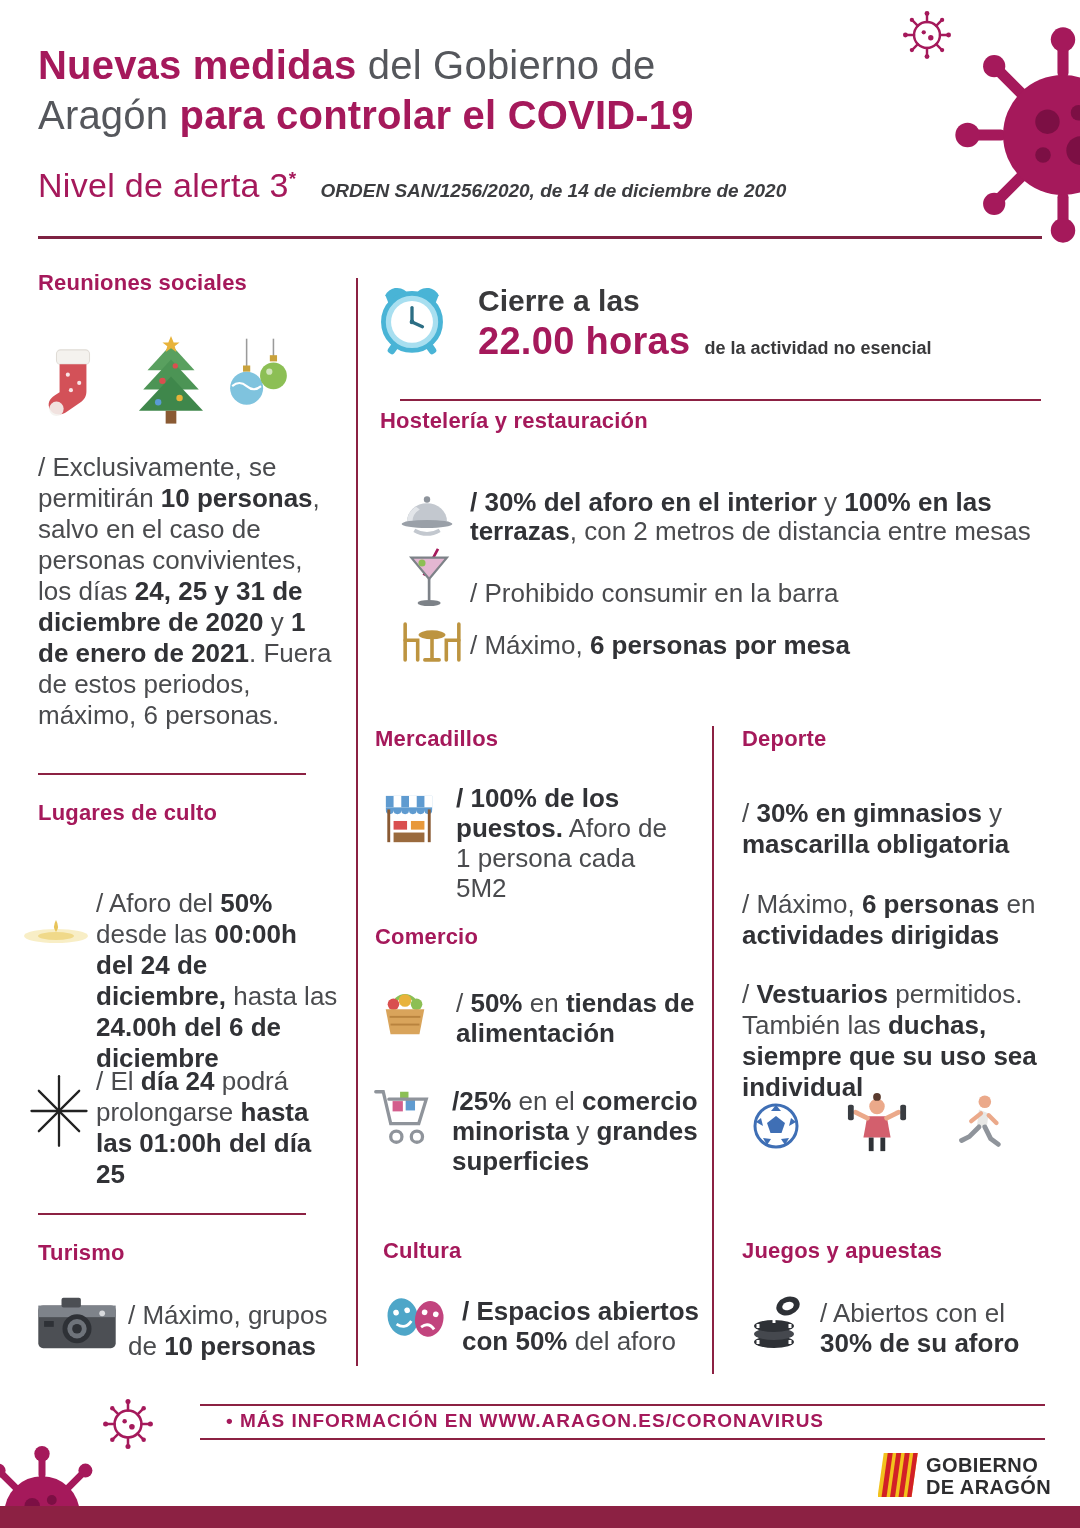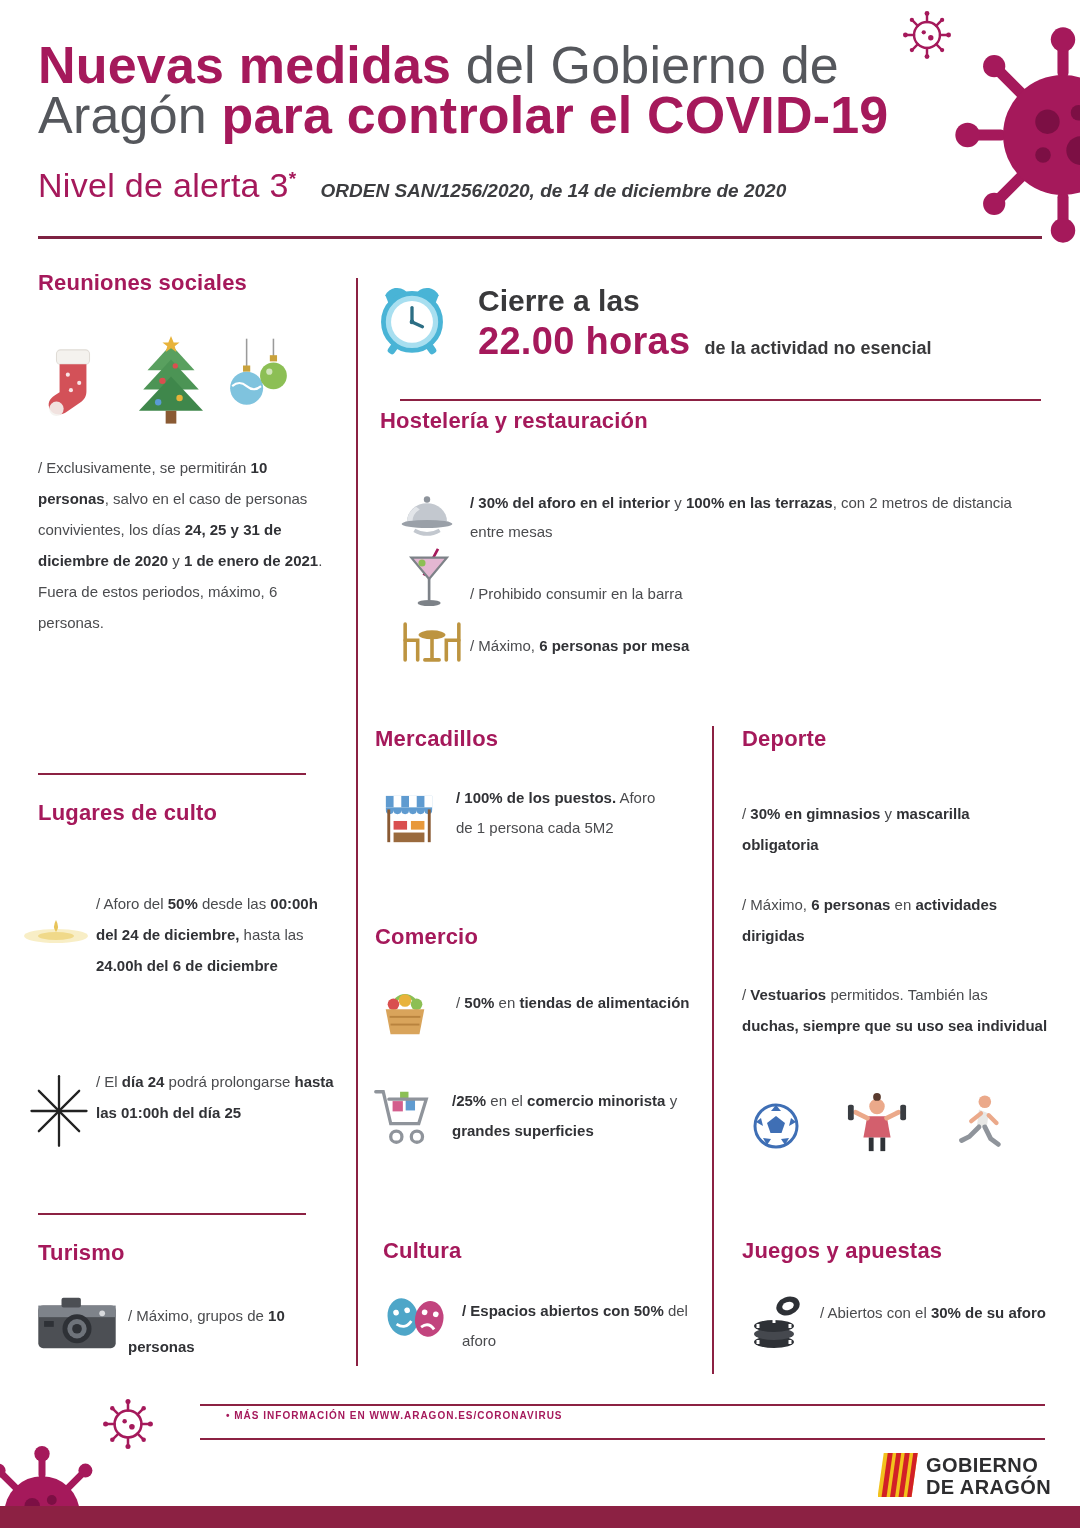--- a/index.html
+++ b/index.html
@@ -4,21 +4,21 @@
 <style>
   *{margin:0;padding:0;box-sizing:border-box}
   html,body{background:#ffffff}
   body{font-family:"Liberation Sans","DejaVu Sans",sans-serif}
   .page{position:relative;width:1080px;height:1528px;background:#fff;overflow:hidden;margin:0 auto}
   .abs{position:absolute}
   .icon{position:absolute;display:block}
   .icon svg{width:100%;height:100%;display:block}
 
   
-  #title{left:38px;top:40px;font-size:52px;line-height:50px;color:#55575c;letter-spacing:.2px}
+  #title{left:38px;top:40px;font-size:40px;line-height:50px;color:#55575c;letter-spacing:.2px}
   #title .b{font-weight:800}
   .rich .a{color:#a5195b}
   #alert-row{left:38px;top:166px;display:flex;align-items:baseline;gap:24px}
   #alert-label{font-size:34px;color:#a5195b;font-weight:400;letter-spacing:.3px}
   #alert-label sup{font-size:19px;font-weight:700}
   #order-ref{font-size:19px;font-style:italic;font-weight:600;color:#3c3d40}
   #hdr-rule{left:38px;top:236px;width:1004px;height:3px;background:#7e2242}
 
   
   .rule{background:#8c2143}
@@ -36,21 +36,21 @@
   #h-lugares{left:38px;top:800px}
   #h-turismo{left:38px;top:1240px}
   #h-hosteleria{left:380px;top:408px}
   #h-mercadillos{left:375px;top:726px}
   #h-comercio{left:375px;top:924px}
   #h-cultura{left:383px;top:1238px}
   #h-deporte{left:742px;top:726px}
   #h-juegos{left:742px;top:1238px}
 
   
-  .p{position:absolute;font-size:15px;line-height:31px;color:#4a4b4e}
+  .p{position:absolute;font-size:26px;line-height:31px;color:#4a4b4e}
   .p .b{font-weight:700;color:#313236}
   #p-reuniones{left:38px;top:452px;width:300px}
   #p-lugares1{left:96px;top:888px;width:244px}
   #p-lugares2{left:96px;top:1066px;width:244px}
   #p-turismo{left:128px;top:1300px;width:205px}
   #p-host1{left:470px;top:488px;width:578px;line-height:29px}
   #p-host2{left:470px;top:578px;width:560px}
   #p-host3{left:470px;top:630px;width:560px}
   #p-merc{left:456px;top:783px;width:215px;line-height:30px}
   #p-com1{left:456px;top:988px;width:245px;line-height:30px}
@@ -87,21 +87,21 @@
   #i-weights{left:846px;top:1092px;width:62px;height:64px}
   #i-runner{left:950px;top:1094px;width:58px;height:62px}
   #i-chips{left:750px;top:1292px;width:52px;height:58px}
   #i-flag{left:878px;top:1450px;width:40px;height:50px}
   #virus-sm-top{left:900px;top:8px;width:54px;height:54px}
   #virus-big-top{left:952px;top:24px;width:222px;height:222px}
   #virus-sm-bot{left:100px;top:1396px;width:56px;height:56px}
   #virus-big-bot{left:-28px;top:1444px;width:140px;height:140px}
 
   
-  #foot-text{left:226px;top:1410px;font-size:10px;letter-spacing:1px;color:#a5195b;font-weight:600}
+  #foot-text{left:226px;top:1410px;font-size:19px;letter-spacing:1px;color:#a5195b;font-weight:600}
   #foot-text .b{font-weight:800}
   #logo-text{left:926px;top:1454px;font-size:20px;line-height:22px;font-weight:800;color:#2d2d2f;letter-spacing:.4px}
   #bottom-bar{left:0;top:1506px;width:1080px;height:22px;background:#8c2143}
 </style>
 </head>
 <body>
 
 <div class="page">
 
   <svg width="0" height="0" style="position:absolute" aria-hidden="true">

